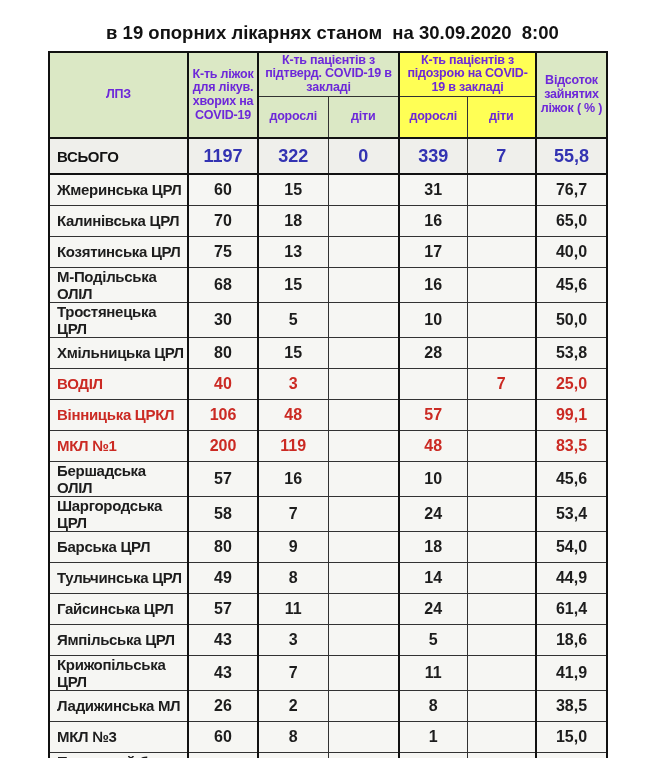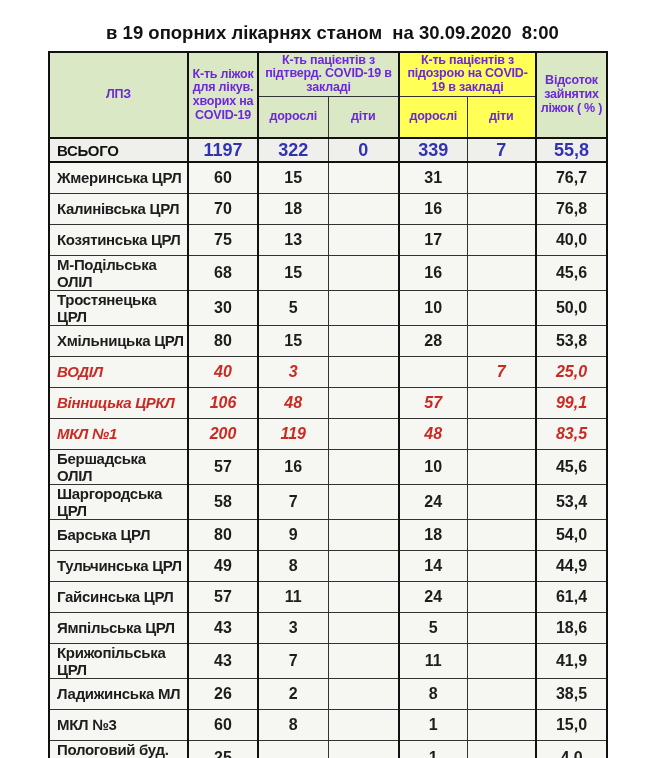--- a/index.html
+++ b/index.html
@@ -65,24 +65,24 @@
     text-align: left;
     font-weight: bold;
     font-size: 15px;
     padding-left: 7px;
     letter-spacing: -0.3px;
   }
   tbody td:nth-child(2),
   tbody td:nth-child(3),
   tbody td:nth-child(5),
   tbody td:nth-child(7) { border-left-width: 2px; border-left-color: #111; }
-  tr.total { height: 24px; border-bottom: 2px solid #111; border-radius: 10px; }
+  tr.total { height: 36px; border-bottom: 2px solid #111; border-radius: 10px; }
   tr.total td { color: var(--total-blue, #3333b2); background: #efefeb; font-size: 18px; }
   tr.total td.name { color: #121212; font-weight: bold; font-size: 15px; }
-  tr.red td { color: var(--highlight-red, #cb2a23); font-weight: bold; font-style: italic; }
+  tr.red td { color: var(--highlight-red, #cb2a23); font-weight: bold; }
   tr.red td.name { font-weight: bold; }
 </style>
 </head>
 <body>
 
 <div class="page">
   <div class="subtitle">в 19 опорних лікарнях станом  на 30.09.2020  8:00</div>
 
   <table class="beds">
     <colgroup>
@@ -128,21 +128,21 @@
     <td></td>
     <td>76,7</td>
   </tr>
         <tr>
     <td class="name">Калинівська ЦРЛ</td>
     <td>70</td>
     <td>18</td>
     <td></td>
     <td>16</td>
     <td></td>
-    <td>76,8</td>
+    <td>65,0</td>
   </tr>
         <tr>
     <td class="name">Козятинська ЦРЛ</td>
     <td>75</td>
     <td>13</td>
     <td></td>
     <td>17</td>
     <td></td>
     <td>40,0</td>
   </tr>

